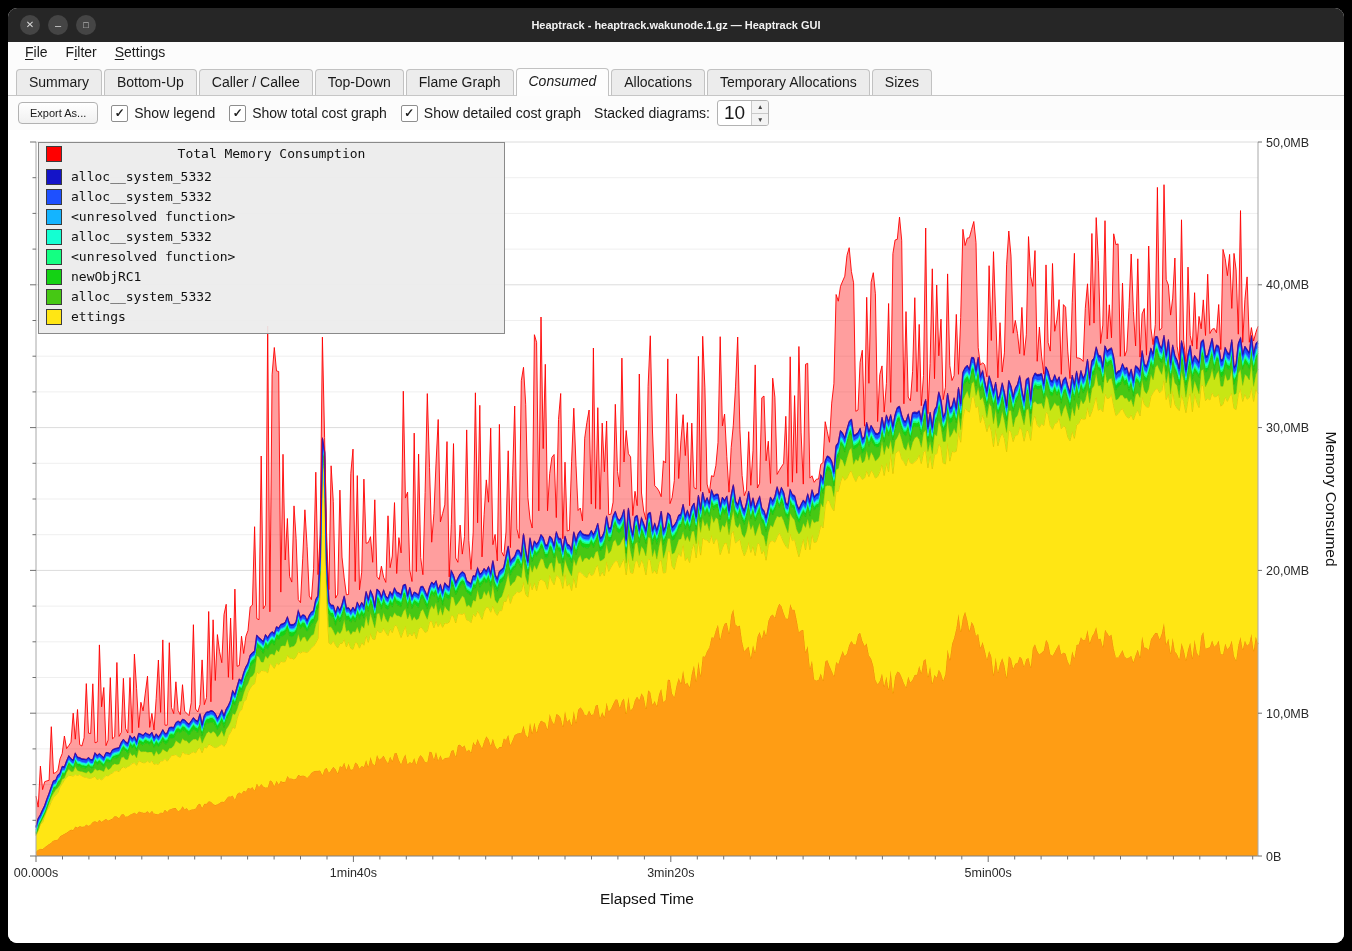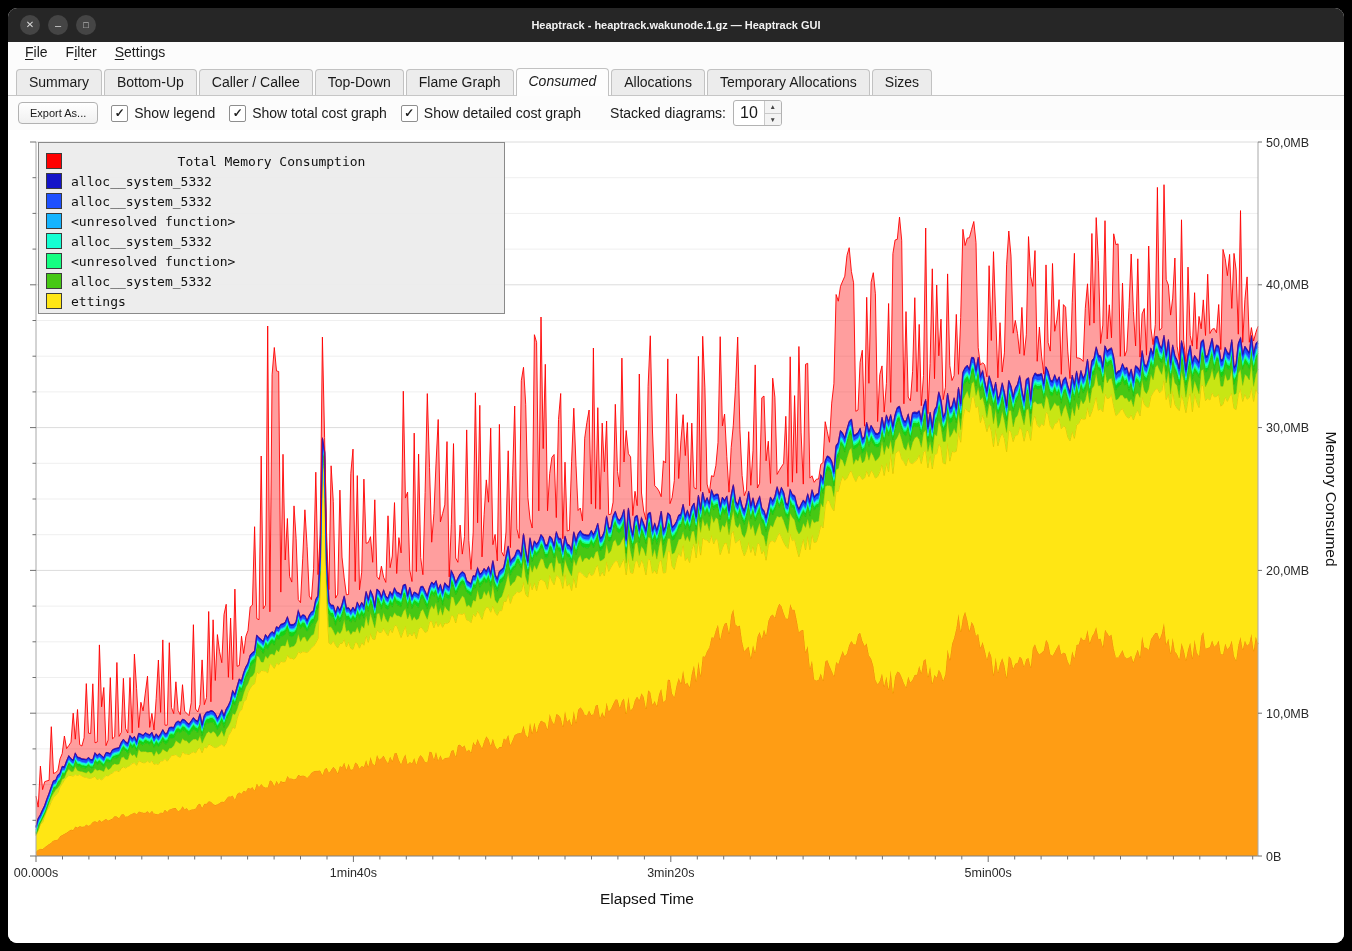--- a/index.html
+++ b/index.html
@@ -26,34 +26,34 @@
     border-radius:4px 4px 0 0;padding:4px 12px 5px;margin-right:2px;position:relative;white-space:nowrap;}
   .tab.active{background:#fdfdfd;z-index:2;margin-bottom:-1px;padding-bottom:7px;font-style:italic;}
   
   .toolbar{height:34px;display:flex;align-items:center;gap:13px;padding:0 10px;flex:none;
     font-size:14px;color:#1a1a1a;background:#fcfcfc;}
   .btn{border:1px solid #b2b2b2;border-radius:4px;background:linear-gradient(#ffffff,#f0f0f0);
     padding:4px 11px;font-size:11px;color:#1a1a1a;font-family:"Liberation Sans",sans-serif;}
   .cb-group{display:flex;align-items:center;gap:6px;}
   .checkbox{width:15px;height:15px;border:1px solid #8e8e8e;border-radius:2px;background:#fff;
     display:flex;align-items:center;justify-content:center;font-size:12px;font-weight:bold;color:#222;line-height:15px;}
-  .stacked{display:flex;align-items:center;gap:7px;margin-left:16px;}
+  .stacked{display:flex;align-items:center;gap:7px;margin-left:0;}
   .spinbox{display:inline-flex;border:1px solid #b2b2b2;border-radius:3px;background:#fff;height:24px;align-items:stretch;overflow:hidden;}
-  .spin-value{padding:0 6px;display:flex;align-items:center;font-size:16px;min-width:16px;}
+  .spin-value{padding:0 6px;display:flex;align-items:center;font-size:19px;min-width:16px;}
   .spin-buttons{display:flex;flex-direction:column;border-left:1px solid #c9c9c9;}
   .spin-btn{flex:1;width:16px;display:flex;align-items:center;justify-content:center;
     font-size:6.5px;color:#444;background:#f3f3f3;}
   .spin-btn + .spin-btn{border-top:1px solid #c9c9c9;}
   
   .chart-wrap{flex:1;position:relative;background:#ffffff;}
   #chart-svg{position:absolute;left:0;top:0;width:100%;height:100%;}
   .legend{position:absolute;left:30px;top:12px;width:467px;background:rgba(236,236,236,0.93);
     border:1px solid #8a8a8a;padding:3px 0 4px;font-family:"DejaVu Sans Mono",monospace;
     font-size:13px;color:#111;box-sizing:border-box;}
-  .legend-row{display:flex;align-items:flex-end;height:20px;padding:0 7px;gap:9px;}
+  .legend-row{display:flex;align-items:flex-start;height:20px;padding:0 7px;gap:9px;}
   .legend-title-row{height:23px;position:relative;}
   .legend-title{position:absolute;left:0;right:0;text-align:center;}
   .swatch{width:16px;height:16px;border:1px solid #3c3c3c;flex:none;box-sizing:border-box;}
 </style>
 </head>
 <body>
 
 <div class="window">
   <div class="titlebar">
     <div class="win-controls">
@@ -267,20 +267,24 @@
         </div>
         <div class="legend-row">
           <span class="swatch" style="background: rgb(20, 255, 210);"></span>
           <span>alloc__system_5332</span>
         </div>
         <div class="legend-row">
           <span class="swatch" style="background: rgb(20, 255, 130);"></span>
           <span>&lt;unresolved function&gt;</span>
         </div>
         <div class="legend-row">
+          <span class="swatch" style="background: rgb(20, 210, 20);"></span>
+          <span>newObjRC1</span>
+        </div>
+        <div class="legend-row">
           <span class="swatch" style="background: rgb(70, 200, 20);"></span>
           <span>alloc__system_5332</span>
         </div>
         <div class="legend-row">
           <span class="swatch" style="background: rgb(255, 230, 20);"></span>
           <span>ettings</span>
         </div>
       </div>
   </div>
 </div>

